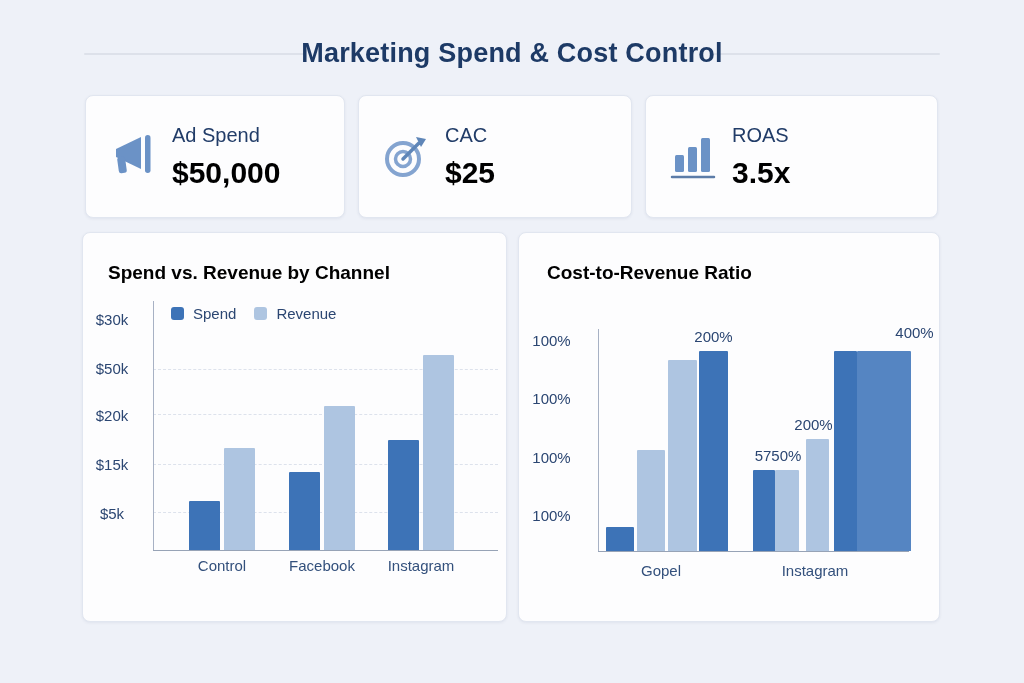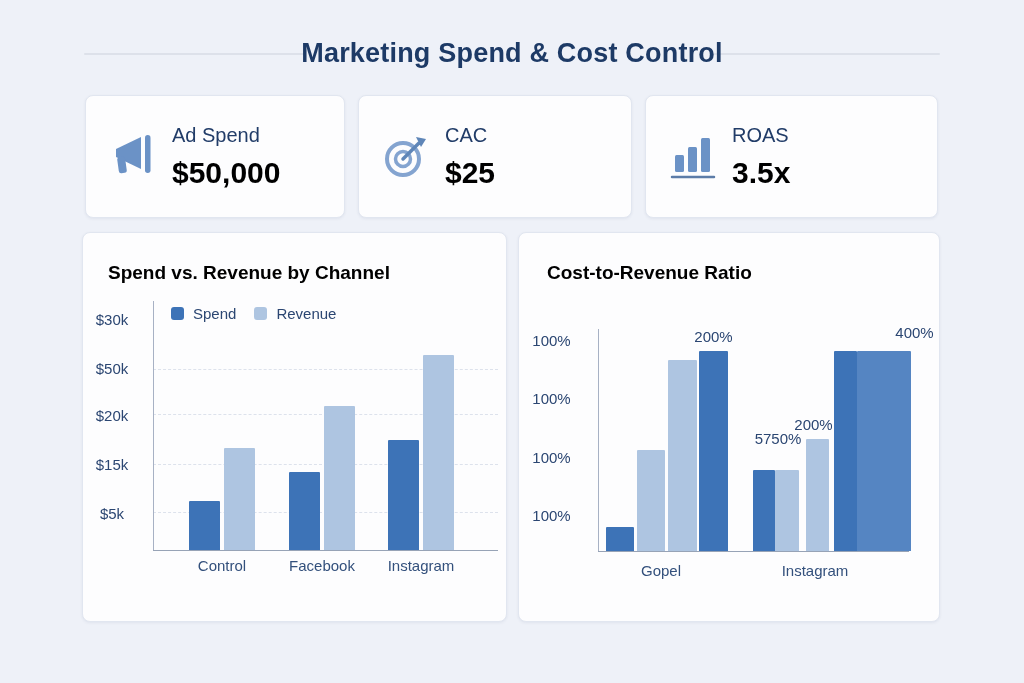--- a/index.html
+++ b/index.html
@@ -136,21 +136,21 @@
         <div class="axis-label" style="left: 0px; top: 224px; width: 65px;">100%</div>
         <div class="axis-label" style="left: 0px; top: 282px; width: 65px;">100%</div>
         <div class="axis-v" style="left: 79px; top: 96px; height: 222px;"></div>
         <div class="axis-h" style="left: 79px; top: 318px; width: 311px;"></div>
         <div class="bar" style="left: 87px; top: 294px; width: 28px; height: 24px; background: rgb(61, 115, 183);"></div>
         <div class="bar" style="left: 118px; top: 217px; width: 28px; height: 101px; background: rgb(174, 197, 225);"></div>
         <div class="bar" style="left: 149px; top: 127px; width: 29px; height: 191px; background: rgb(174, 197, 225);"></div>
         <div class="bar" style="left: 180px; top: 118px; width: 29px; height: 200px; background: rgb(61, 115, 183);"></div>
         <div class="bar-label" style="left: 194.5px; top: 112px;">200%</div>
         <div class="bar" style="left: 234px; top: 237px; width: 22px; height: 81px; background: rgb(61, 115, 183);"></div>
-        <div class="bar-label" style="left: 259px; top: 214px;">5750%</div>
+        <div class="bar-label" style="left: 259px; top: 231px;">5750%</div>
         <div class="bar" style="left: 256px; top: 237px; width: 24px; height: 81px; background: rgb(174, 197, 225);"></div>
         <div class="bar" style="left: 287px; top: 206px; width: 23px; height: 112px; background: rgb(174, 197, 225);"></div>
         <div class="bar-label" style="left: 294.5px; top: 200px;">200%</div>
         <div class="bar" style="left: 315px; top: 118px; width: 23px; height: 200px; background: rgb(61, 115, 183);"></div>
         <div class="bar-label" style="left: 347.5px; top: 108px; margin-left: 48px;">400%</div>
         <div class="bar" style="left: 338px; top: 118px; width: 54px; height: 200px; background: rgb(85, 133, 194);"></div>
         <div class="cat-label" style="left: 142px; top: 329px;">Gopel</div>
         <div class="cat-label" style="left: 296px; top: 329px;">Instagram</div>
       </div>
   </div>

